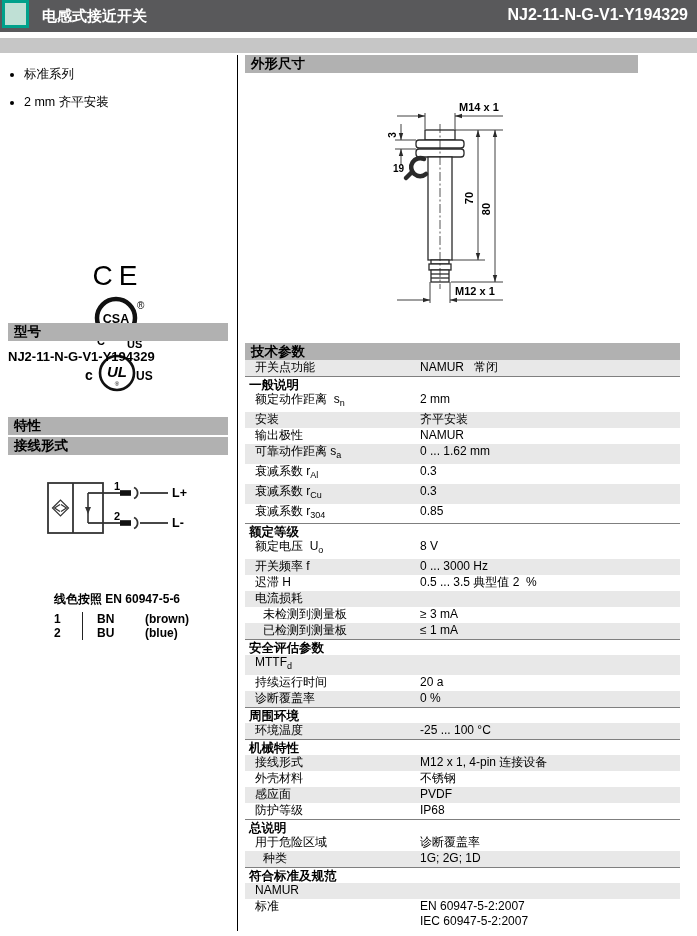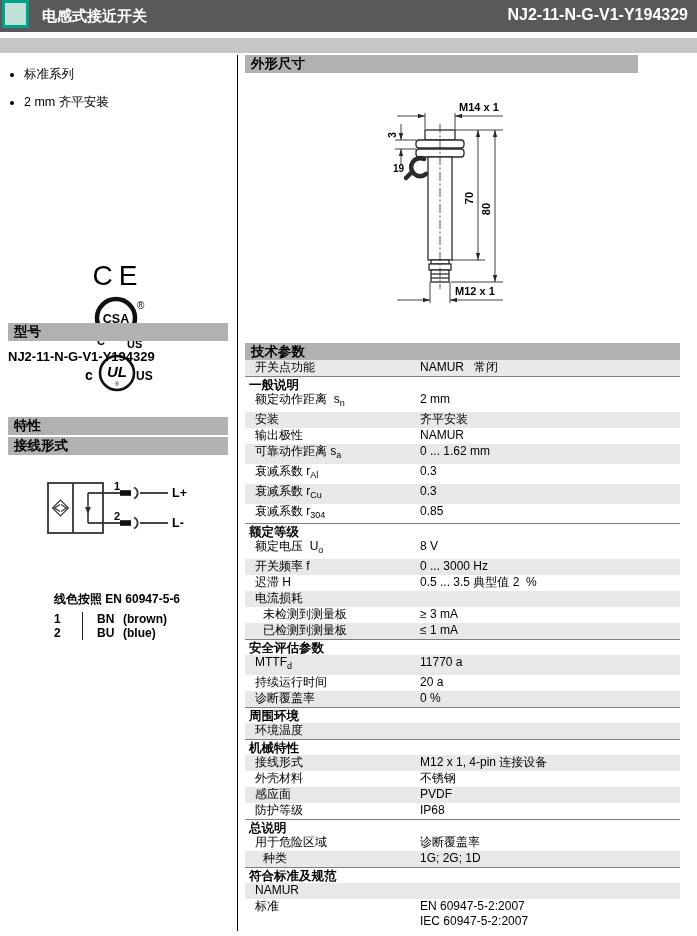--- a/index.html
+++ b/index.html
@@ -29,21 +29,21 @@
   .bar-features{top:318px;margin-top:44px;}
   .features-list{top:338px;margin:0;padding-left:16px;font-size:12.5px;}
   .features-list li{margin:11px 0;}
   .bar-connection{top:382px;}
   .wiring{top:405px;}
   .wire-note{top:536px;left:46px !important;width:174px !important;font-size:12px;font-weight:bold;}
   .wires{top:557px;left:46px !important;width:174px !important;font-size:12px;font-weight:bold;}
   .wire-row{display:flex;height:14px;line-height:14px;}
   .wire-pin{width:28px;}
   .wire-sep{width:14px;border-left:1.5px solid #222;}
-  .wire-code{width:26px;}
+  .wire-code{width:48px;}
 
   
   .rightcol{position:absolute;left:245px;top:55px;width:435px;height:876px;}
   .rightcol>div,.rightcol>svg{position:absolute;left:0;}
   .bar-dim{top:0;width:393px;box-sizing:border-box;}
   .dim-svg{top:22px;}
   .bar-tech{top:288px;width:435px;box-sizing:border-box;}
   .tech-table{top:305px;width:435px;}
 
   .trow{display:flex;min-height:16px;line-height:15.5px;font-size:12px;
@@ -277,33 +277,33 @@
         <span class="lbl">未检测到测量板</span>
         <span class="val">≥ 3 mA</span>
       </div>
       <div class="trow shaded indent">
         <span class="lbl">已检测到测量板</span>
         <span class="val">≤ 1 mA</span>
       </div>
       <div class="trow group">安全评估参数</div>
       <div class="trow shaded">
         <span class="lbl">MTTF<sub>d</sub></span>
-        <span class="val">11770 a</span>
       </div>
       <div class="trow">
         <span class="lbl">持续运行时间</span>
         <span class="val">20 a</span>
       </div>
       <div class="trow shaded">
         <span class="lbl">诊断覆盖率</span>
         <span class="val">0 %</span>
       </div>
       <div class="trow group">周围环境</div>
       <div class="trow shaded">
         <span class="lbl">环境温度</span>
+        <span class="val">-25 ... 100 °C</span>
       </div>
       <div class="trow group">机械特性</div>
       <div class="trow shaded">
         <span class="lbl">接线形式</span>
         <span class="val">M12 x 1, 4-pin 连接设备</span>
       </div>
       <div class="trow">
         <span class="lbl">外壳材料</span>
         <span class="val">不锈钢</span>
       </div>

